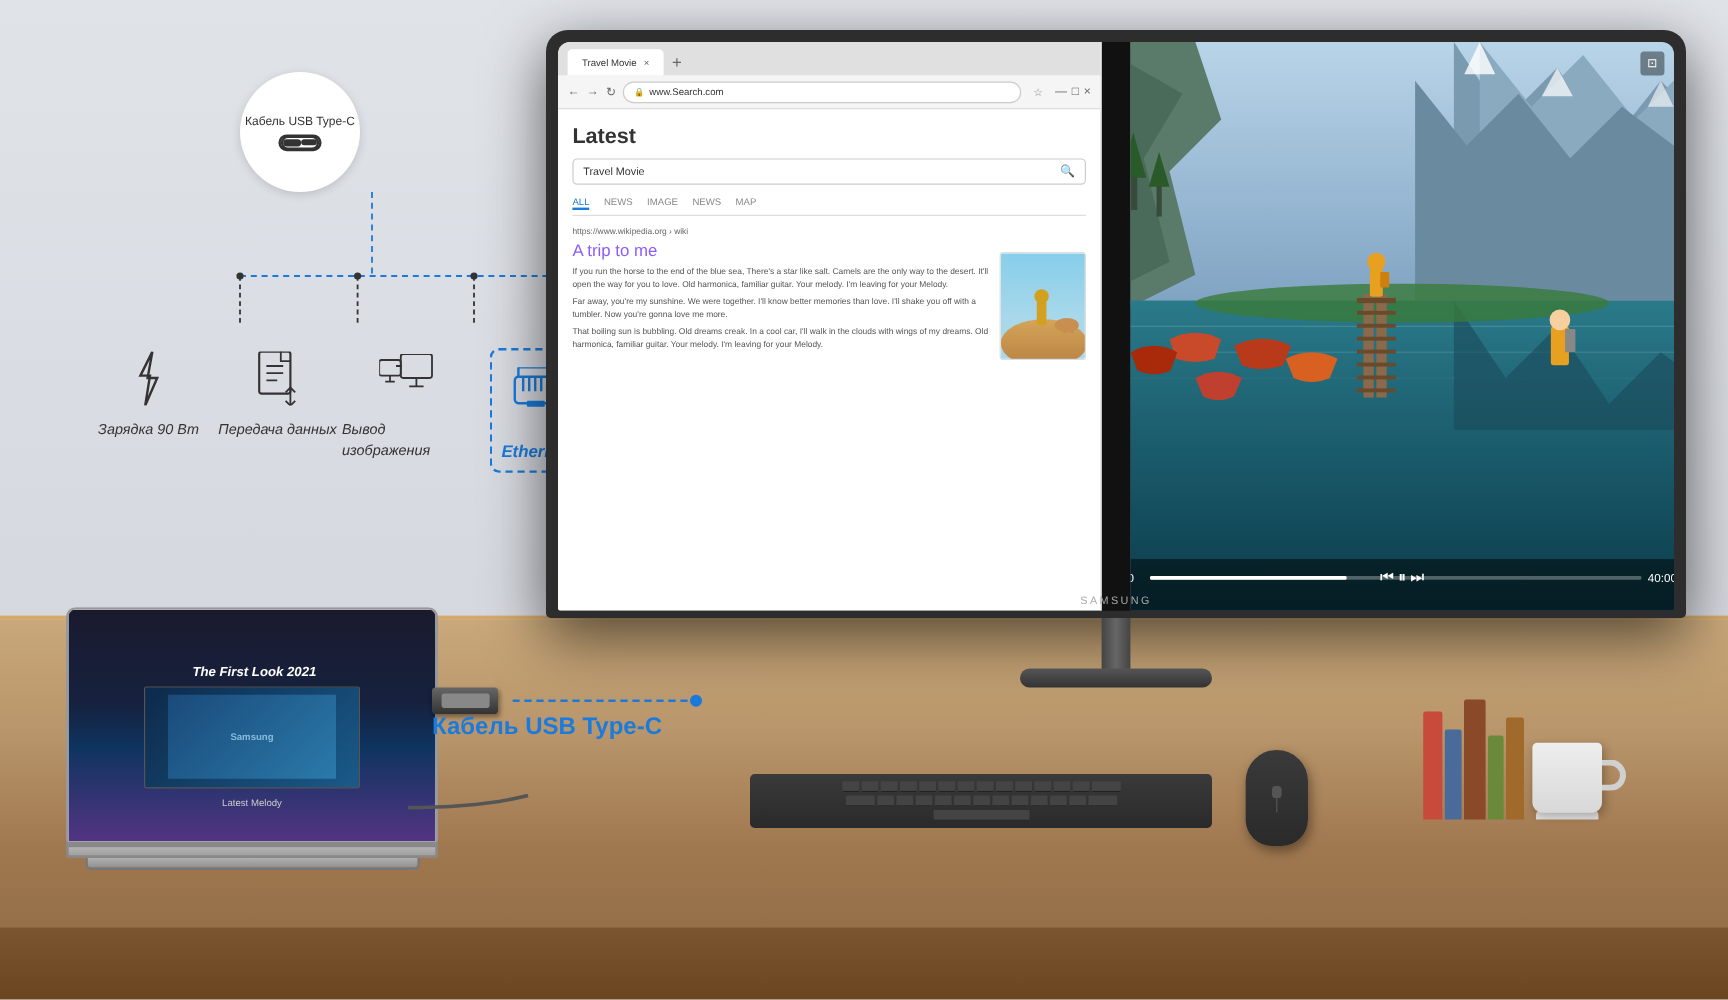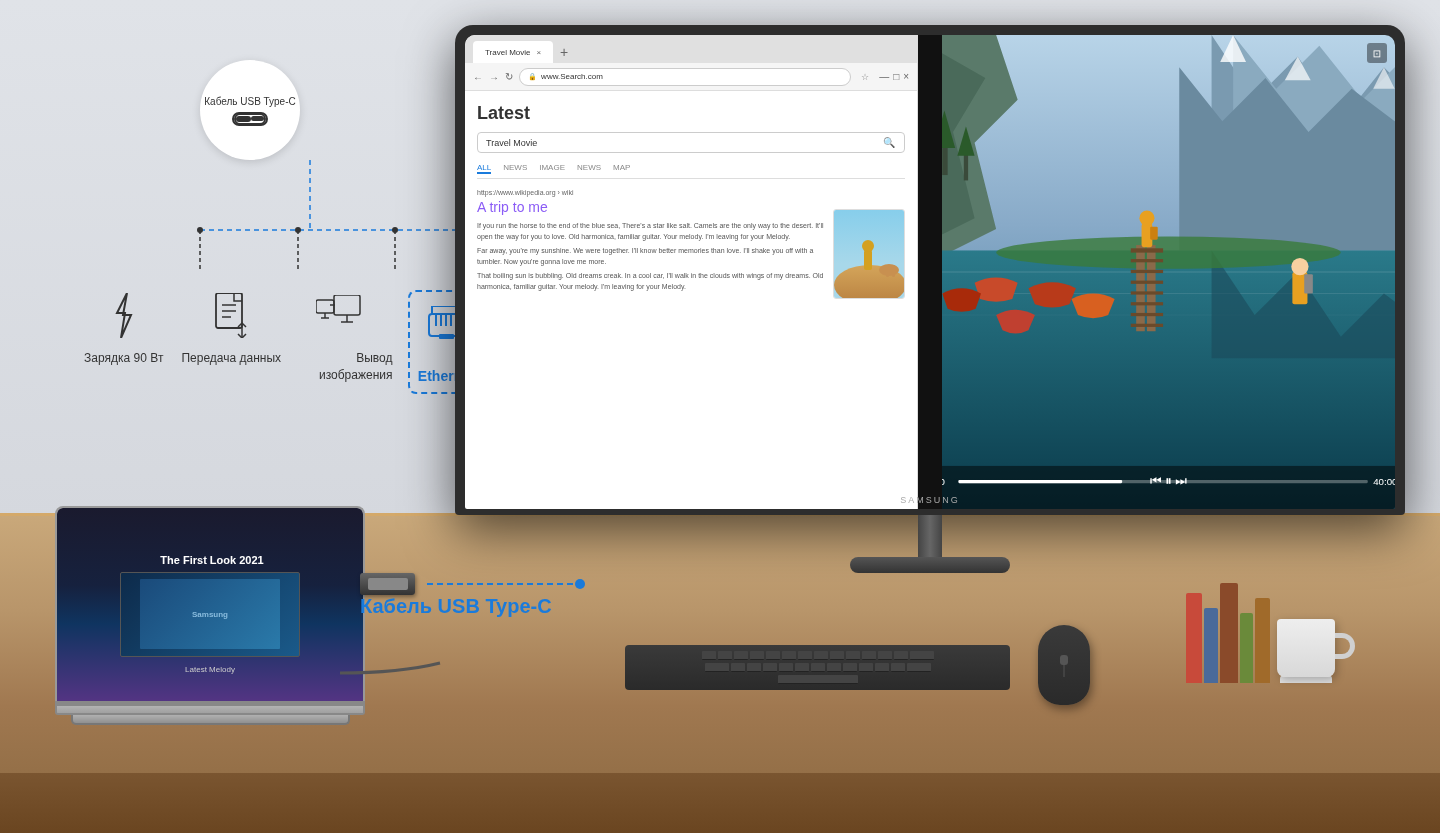--- a/index.html
+++ b/index.html
@@ -75,21 +75,22 @@
       height: 6px;
       background: #333;
       border-radius: 3px;
     }
 
     .feature-item {
       flex: 1;
       display: flex;
       flex-direction: column;
       align-items: center;
-      text-align: right;
+      text-align: left;
+      font-style: italic;
     }
 
     .feature-icon-wrap {
       width: 50px;
       height: 50px;
       display: flex;
       align-items: center;
       justify-content: center;
       margin-bottom: 10px;
     }
@@ -562,21 +563,21 @@
         <div style="font-size:5px; color:#888;">TVs</div>
         <div style="font-size:5px; color:#888;">Monitors</div>
       </div>
       <div style="display:flex; gap:2px;">
         <div style="width:5px;height:5px;border-radius:50%;background:#aaa;"></div>
         <div style="width:5px;height:5px;border-radius:50%;background:#aaa;"></div>
         <div style="width:5px;height:5px;border-radius:50%;background:#aaa;"></div>
       </div>
     </div>
     <div class="laptop-screen-content" style="padding-top:18px;">
-      <div style="color:white; font-size:11px; font-weight:bold; text-align:center; z-index:2; position:relative; width:100%; padding-left:4px; margin-bottom:6px;">The First Look 2021</div>
+      <div style="color:white; font-size:11px; font-weight:bold; text-align:center; z-index:2; position:relative; width:100%; padding-left:4px; margin-bottom:6px;font-style:italic;">The First Look 2021</div>
       <div style="width:180px; height:85px; background:linear-gradient(135deg,#0d2a4a,#1a5a8a); border:1px solid #555; border-radius:2px; display:flex; align-items:center; justify-content:center; z-index:2; position:relative;">
         <div style="width:140px; height:70px; background:linear-gradient(135deg,#1a4a7a,#2a7aaa); border-radius:1px; display:flex; align-items:center; justify-content:center;">
           <div style="color:#88bbdd; font-size:8px; font-weight:bold;">Samsung</div>
         </div>
       </div>
       <div style="color:#ccc; font-size:8px; margin-top:8px; z-index:2; position:relative;">Latest Melody</div>
     </div>
   </div>
   <div class="laptop-base">
     <div class="laptop-hinge"></div>

